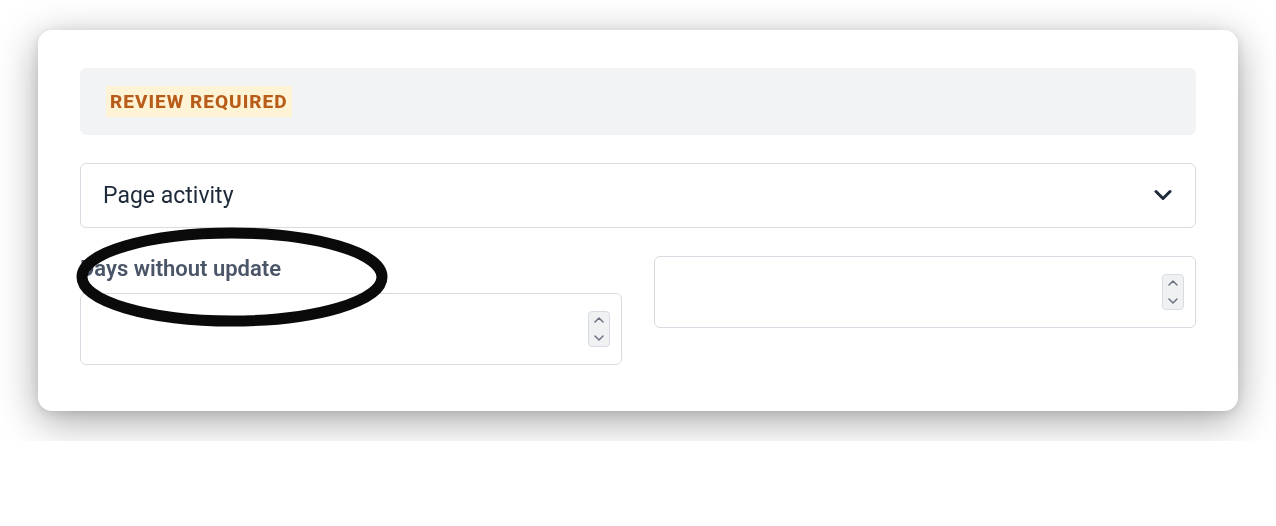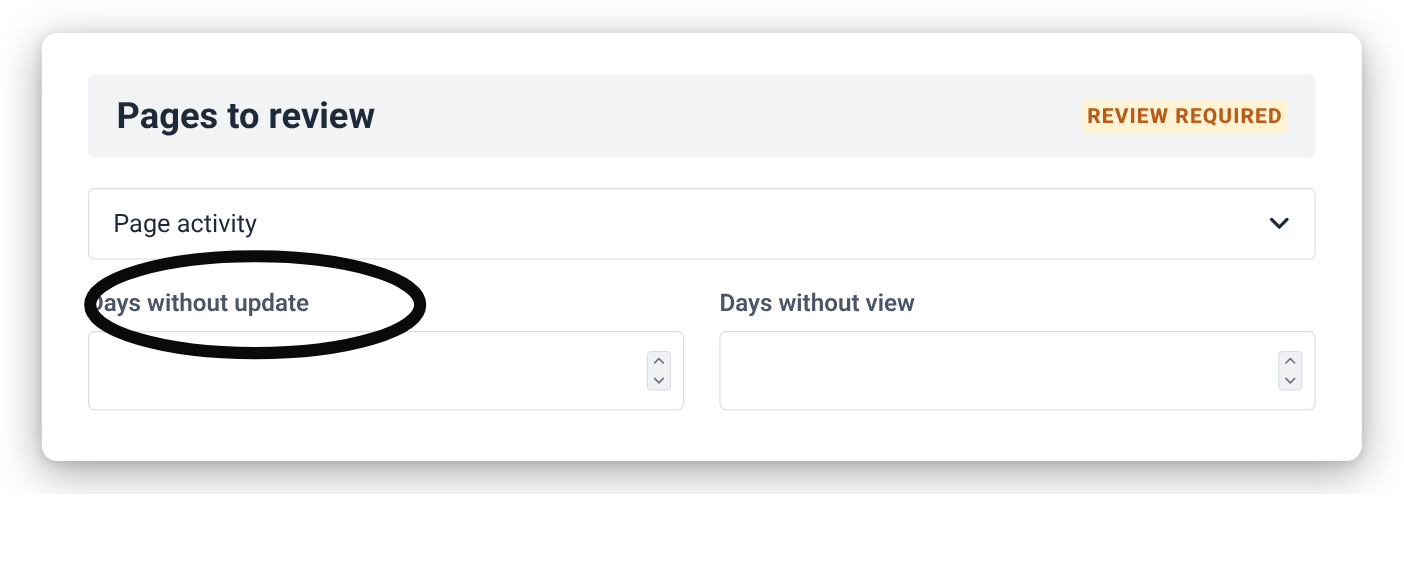--- a/index.html
+++ b/index.html
@@ -129,21 +129,20 @@
       pointer-events: none;
       z-index: 10;
     }
   </style>
 </head>
 <body>
 
 <div class="card">
 
   <div class="header-bar">
-    <h2 class="header-title">Pages to review</h2>
     <span class="badge">REVIEW REQUIRED</span>
   </div>
 
   <div>
     <div class="select-wrapper">
       <div class="select-field">Page activity</div>
       <span class="chevron">
         <svg width="18" height="12" viewBox="0 0 18 12" fill="none">
           <path d="M2 2 L9 9 L16 2" stroke="currentColor" stroke-width="3" stroke-linecap="round" stroke-linejoin="round"></path>
         </svg>
@@ -165,21 +164,20 @@
           <button class="stepper-btn">
             <svg width="10" height="7" viewBox="0 0 10 7">
                 <path d="M1 2 L5 6 L9 2" stroke="currentColor" stroke-width="1.5" fill="none" stroke-linecap="round" stroke-linejoin="round"></path>
               </svg>
           </button>
         </div>
       </div>
     </div>
 
     <div class="col">
-      <label class="field-label">Days without view</label>
       <div class="number-wrapper">
         <input type="text" class="number-field" value="" style="">
         <div class="stepper">
           <button class="stepper-btn">
             <svg width="10" height="7" viewBox="0 0 10 7">
                 <path d="M1 5 L5 1 L9 5" stroke="currentColor" stroke-width="1.5" fill="none" stroke-linecap="round" stroke-linejoin="round"></path>
               </svg>
           </button>
           <button class="stepper-btn">
             <svg width="10" height="7" viewBox="0 0 10 7">

